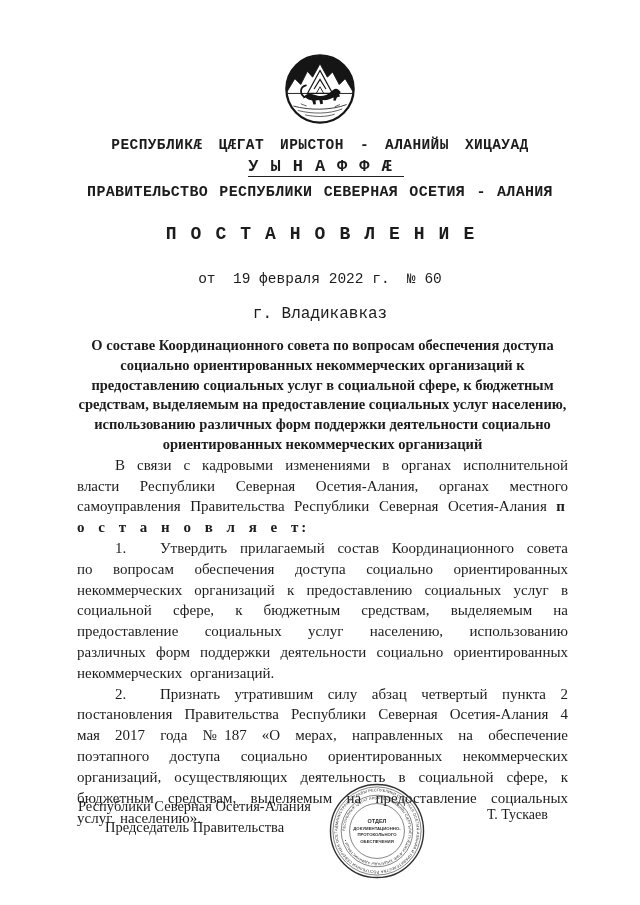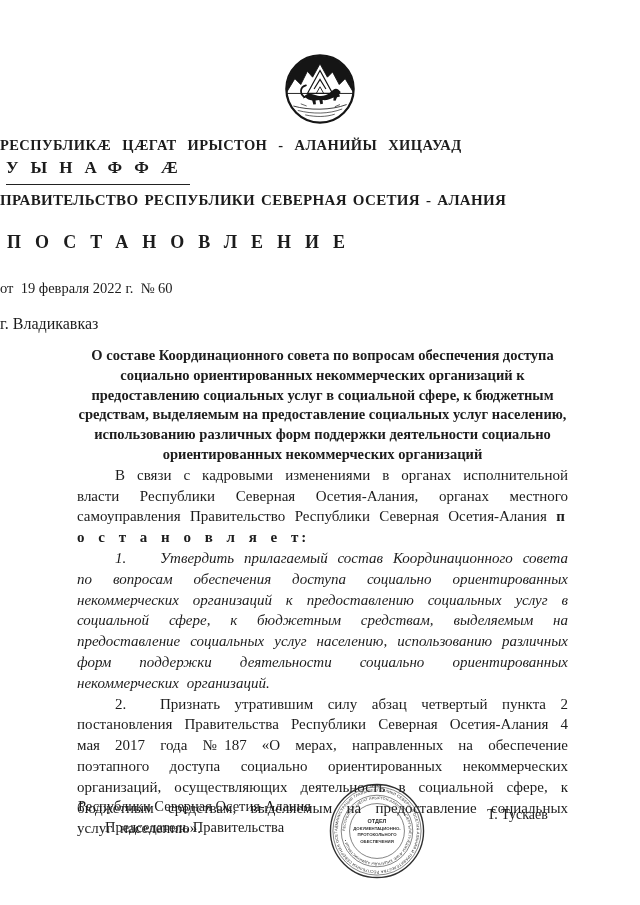--- a/index.html
+++ b/index.html
@@ -4,32 +4,32 @@
 <style>
   html,body{margin:0;padding:0;background:#ffffff;}
   #page{
     position:relative;
     width:640px;height:905px;
     background:#ffffff;
     font-family:"Liberation Serif", serif;
     color:#1c1c1c;
     overflow:hidden;
   }
-  .center{}
+  .center{text-align:center;font-family:Liberation Mono, monospace;}
   .emblem-wrap{margin:52px auto 0 auto;width:76px;height:74px;}
   .hdr1{
     margin-top:11px;
     font-weight:bold;font-size:14.5px;letter-spacing:0.4px;word-spacing:7px;
   }
   .decree-word{
     margin-top:4px;font-size:17px;font-weight:bold;
   }
   .decree-word span{
     display:inline-block;letter-spacing:12px;transform:translateX(6px);
-    border-bottom:1.6px solid #222;padding-bottom:6px;
+    border-bottom:1.6px solid #222;padding-bottom:0;
   }
   .hdr3{margin-top:7px;font-weight:bold;font-size:15px;letter-spacing:0.3px;word-spacing:2px;}
   .doc-type{margin-top:23px;font-size:18px;font-weight:bold;}
   .doc-type span{display:inline-block;letter-spacing:14px;transform:translateX(7px);}
   .date-line{margin-top:27px;font-size:14.5px;white-space:pre-wrap;}
   .city-line{margin-top:18px;font-size:16px;}
   .content{padding:0 72px 0 77px;}
   .subject{
     margin-top:13px;
     font-weight:bold;font-size:14.5px;line-height:19.8px;
@@ -37,21 +37,21 @@
   }
   p.body-par{
     margin:0;
     font-size:15px;line-height:20.8px;
     text-align:justify;
     word-spacing:4px;
     text-indent:38px;
   }
   .preamble{margin-top:24px;}
   .resolves{font-weight:bold;letter-spacing:3px;}
-  .item-1{margin-top:20px;font-style:italic;}
+  .item-1{margin-top:20px;}
   .num{display:inline-block;width:45px;text-indent:0;}
   .sig-row{position:absolute;left:0;top:780px;width:640px;height:125px;}
   .sig-block{
     position:absolute;left:78px;top:16px;
     font-size:14.5px;line-height:20.5px;text-align:center;
   }
   .sig-name{position:absolute;left:487px;top:27px;font-size:14px;}
   .stamp-wrap{position:absolute;left:328px;top:2px;width:98px;height:98px;}
   svg{display:block;}
 </style>
@@ -92,21 +92,21 @@
   <div class="center doc-type">
     <span>ПОСТАНОВЛЕНИЕ</span>
   </div>
 
   <div class="center date-line">от  19 февраля 2022 г.  № 60</div>
   <div class="center city-line">г. Владикавказ</div>
 
   <div class="content">
     <div class="subject">О составе Координационного совета по вопросам обеспечения доступа социально ориентированных некоммерческих организаций к предоставлению социальных услуг в социальной сфере, к бюджетным средствам, выделяемым на предоставление социальных услуг населению, использованию различных форм поддержки деятельности социально ориентированных некоммерческих организаций</div>
 
-    <p class="body-par preamble"><span>В связи с кадровыми изменениями в органах исполнительной власти Республики Северная Осетия-Алания, органах местного самоуправления Правительство Республики Северная Осетия-Алания</span> <span class="resolves">п о с т а н о в л я е т:</span></p>
+    <p class="body-par preamble"><span>В связи с кадровыми изменениями в органах исполнительной власти Республики Северная Осетия-Алания, органах местного самоуправления Правительства Республики Северная Осетия-Алания</span> <span class="resolves">п о с т а н о в л я е т:</span></p>
 
     <p class="body-par item-1"><span class="num">1.</span><span>Утвердить прилагаемый состав Координационного совета по вопросам обеспечения доступа социально ориентированных некоммерческих организаций к предоставлению социальных услуг в социальной сфере, к бюджетным средствам, выделяемым на предоставление социальных услуг населению, использованию различных форм поддержки деятельности социально ориентированных некоммерческих организаций.</span></p>
 
     <p class="body-par"><span class="num">2.</span><span>Признать утратившим силу абзац четвертый пункта 2 постановления Правительства Республики Северная Осетия-Алания 4 мая 2017 года №187 «О мерах, направленных на обеспечение поэтапного доступа социально ориентированных некоммерческих организаций, осуществляющих деятельность в социальной сфере, к бюджетным средствам, выделяемым на предоставление социальных услуг населению».</span></p>
   </div>
 
   <div class="sig-row">
     <div class="sig-block">
       <div>Республики Северная Осетия-Алания</div>
       <div>Председатель Правительства</div>

